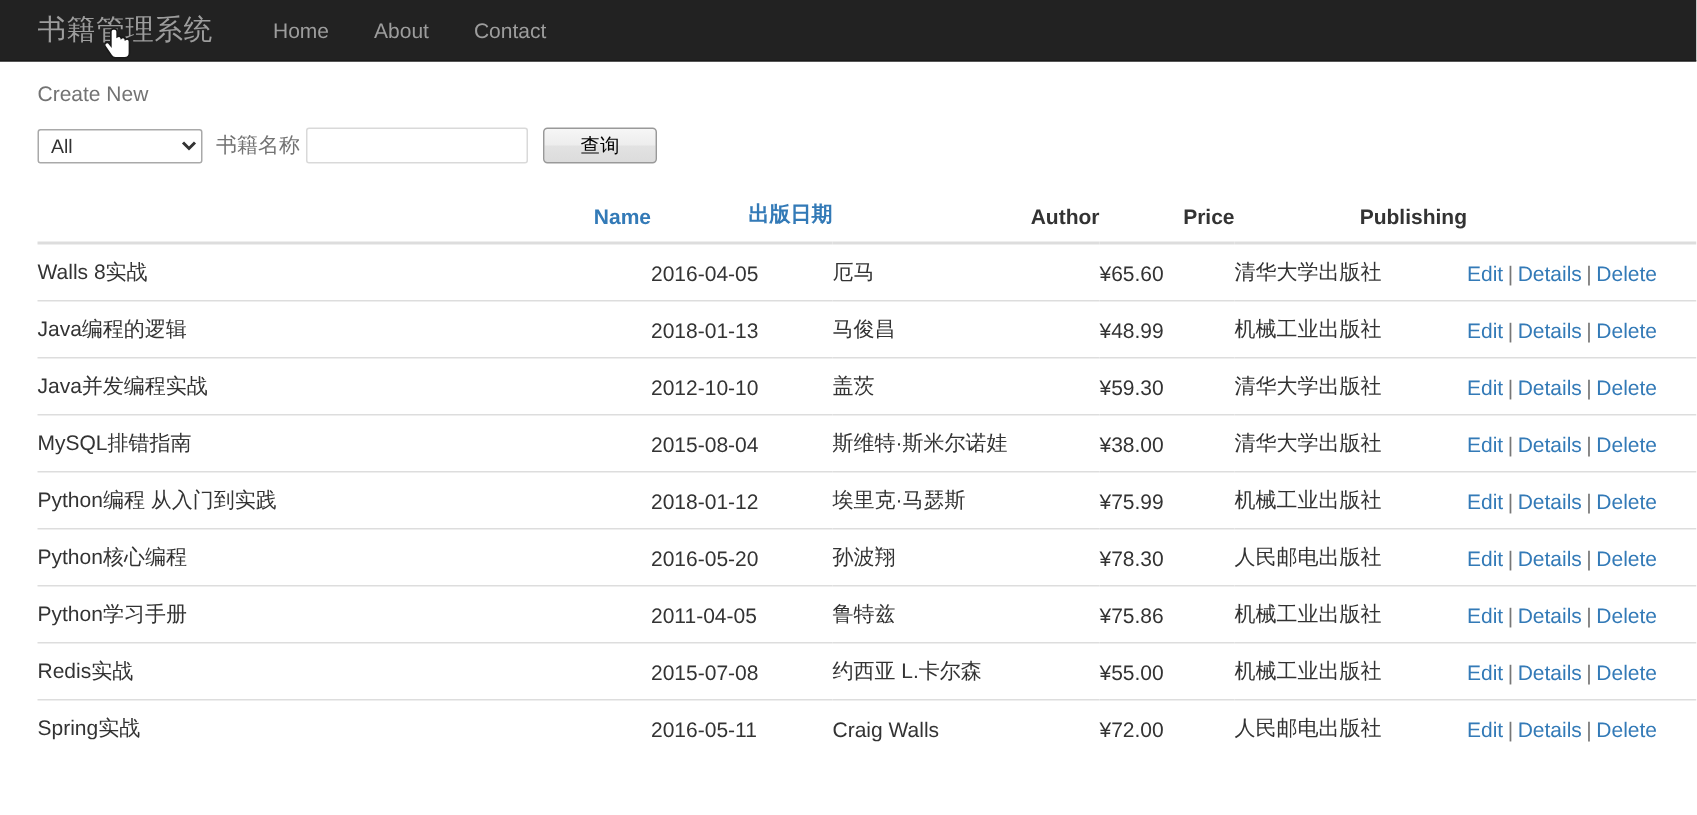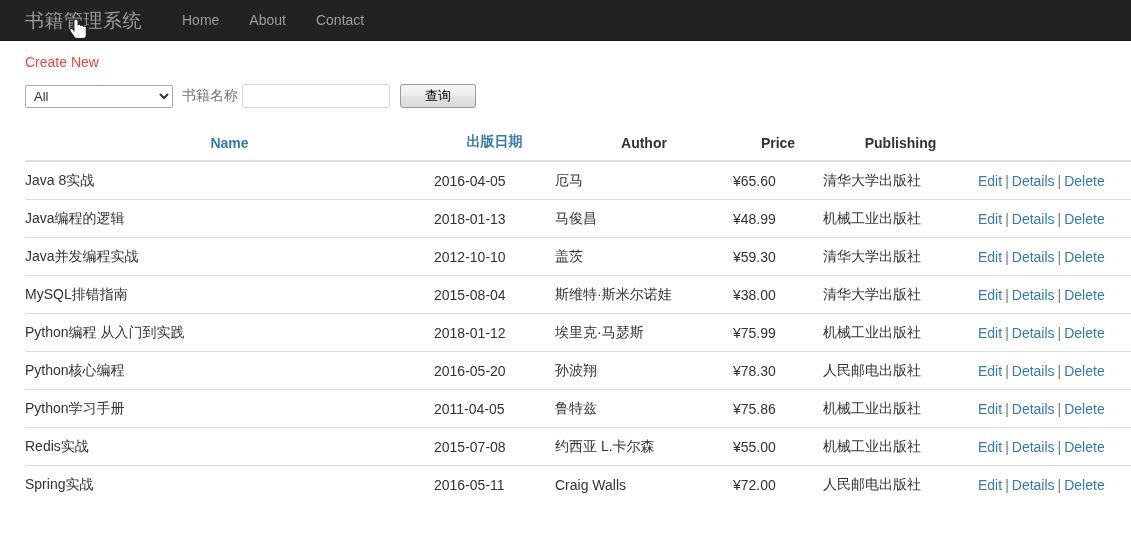--- a/index.html
+++ b/index.html
@@ -61,34 +61,34 @@
     font-size: 36px;
     font-weight: normal;
     color: #333333;
     margin: 19px 0 0 0;
     line-height: 1.1;
     letter-spacing: -0.3px;
   }
   .create-new {
     display: inline-block;
     margin-top: 13px;
-    color: #ef4444;
+    color: #737373;
     font-size: 14px;
     text-decoration: none;
   }
 
   
   .filter-bar {
     margin-top: 12px;
     display: flex;
     align-items: center;
     height: 26px;
   }
   .filter-select {
-    width: 148px;
+    width: 110px;
     height: 23px;
     font-size: 13px;
     font-family: "Liberation Sans", sans-serif;
     color: #333;
     border: 1px solid #a9a9a9;
     border-radius: 2px;
     background: #ffffff;
     padding-left: 4px;
   }
   .filter-label {
@@ -124,21 +124,21 @@
   }
 
   
   table.books {
     margin-top: 16px;
     border-collapse: collapse;
     width: 1106px;
     font-size: 14px;
   }
   table.books th {
-    text-align: center;
+    text-align: right;
     font-weight: bold;
     padding: 8px 0 9px 0;
     border-bottom: 2px solid #dddddd;
     vertical-align: bottom;
     color: #333;
     white-space: nowrap;
   }
   table.books th a {
     color: #337ab7;
     text-decoration: none;
@@ -204,21 +204,21 @@
           <a href="#">出版日期</a>
         </th>
         <th class="col-author">Author</th>
         <th class="col-price">Price</th>
         <th class="col-publisher">Publishing</th>
         <th class="col-actions"></th>
       </tr>
     </thead>
     <tbody id="books-body">
         <tr>
-          <td class="col-name">Java 8实战</td>
+          <td class="col-name">Walls 8实战</td>
           <td class="col-date">2016-04-05</td>
           <td class="col-author">厄马</td>
           <td class="col-price">¥65.60</td>
           <td class="col-publisher">清华大学出版社</td>
           <td class="col-actions actions"><a href="#">Edit</a><span class="sep">|</span><a href="#">Details</a><span class="sep">|</span><a href="#">Delete</a></td>
         </tr>
         <tr>
           <td class="col-name">Java编程的逻辑</td>
           <td class="col-date">2018-01-13</td>
           <td class="col-author">马俊昌</td>

